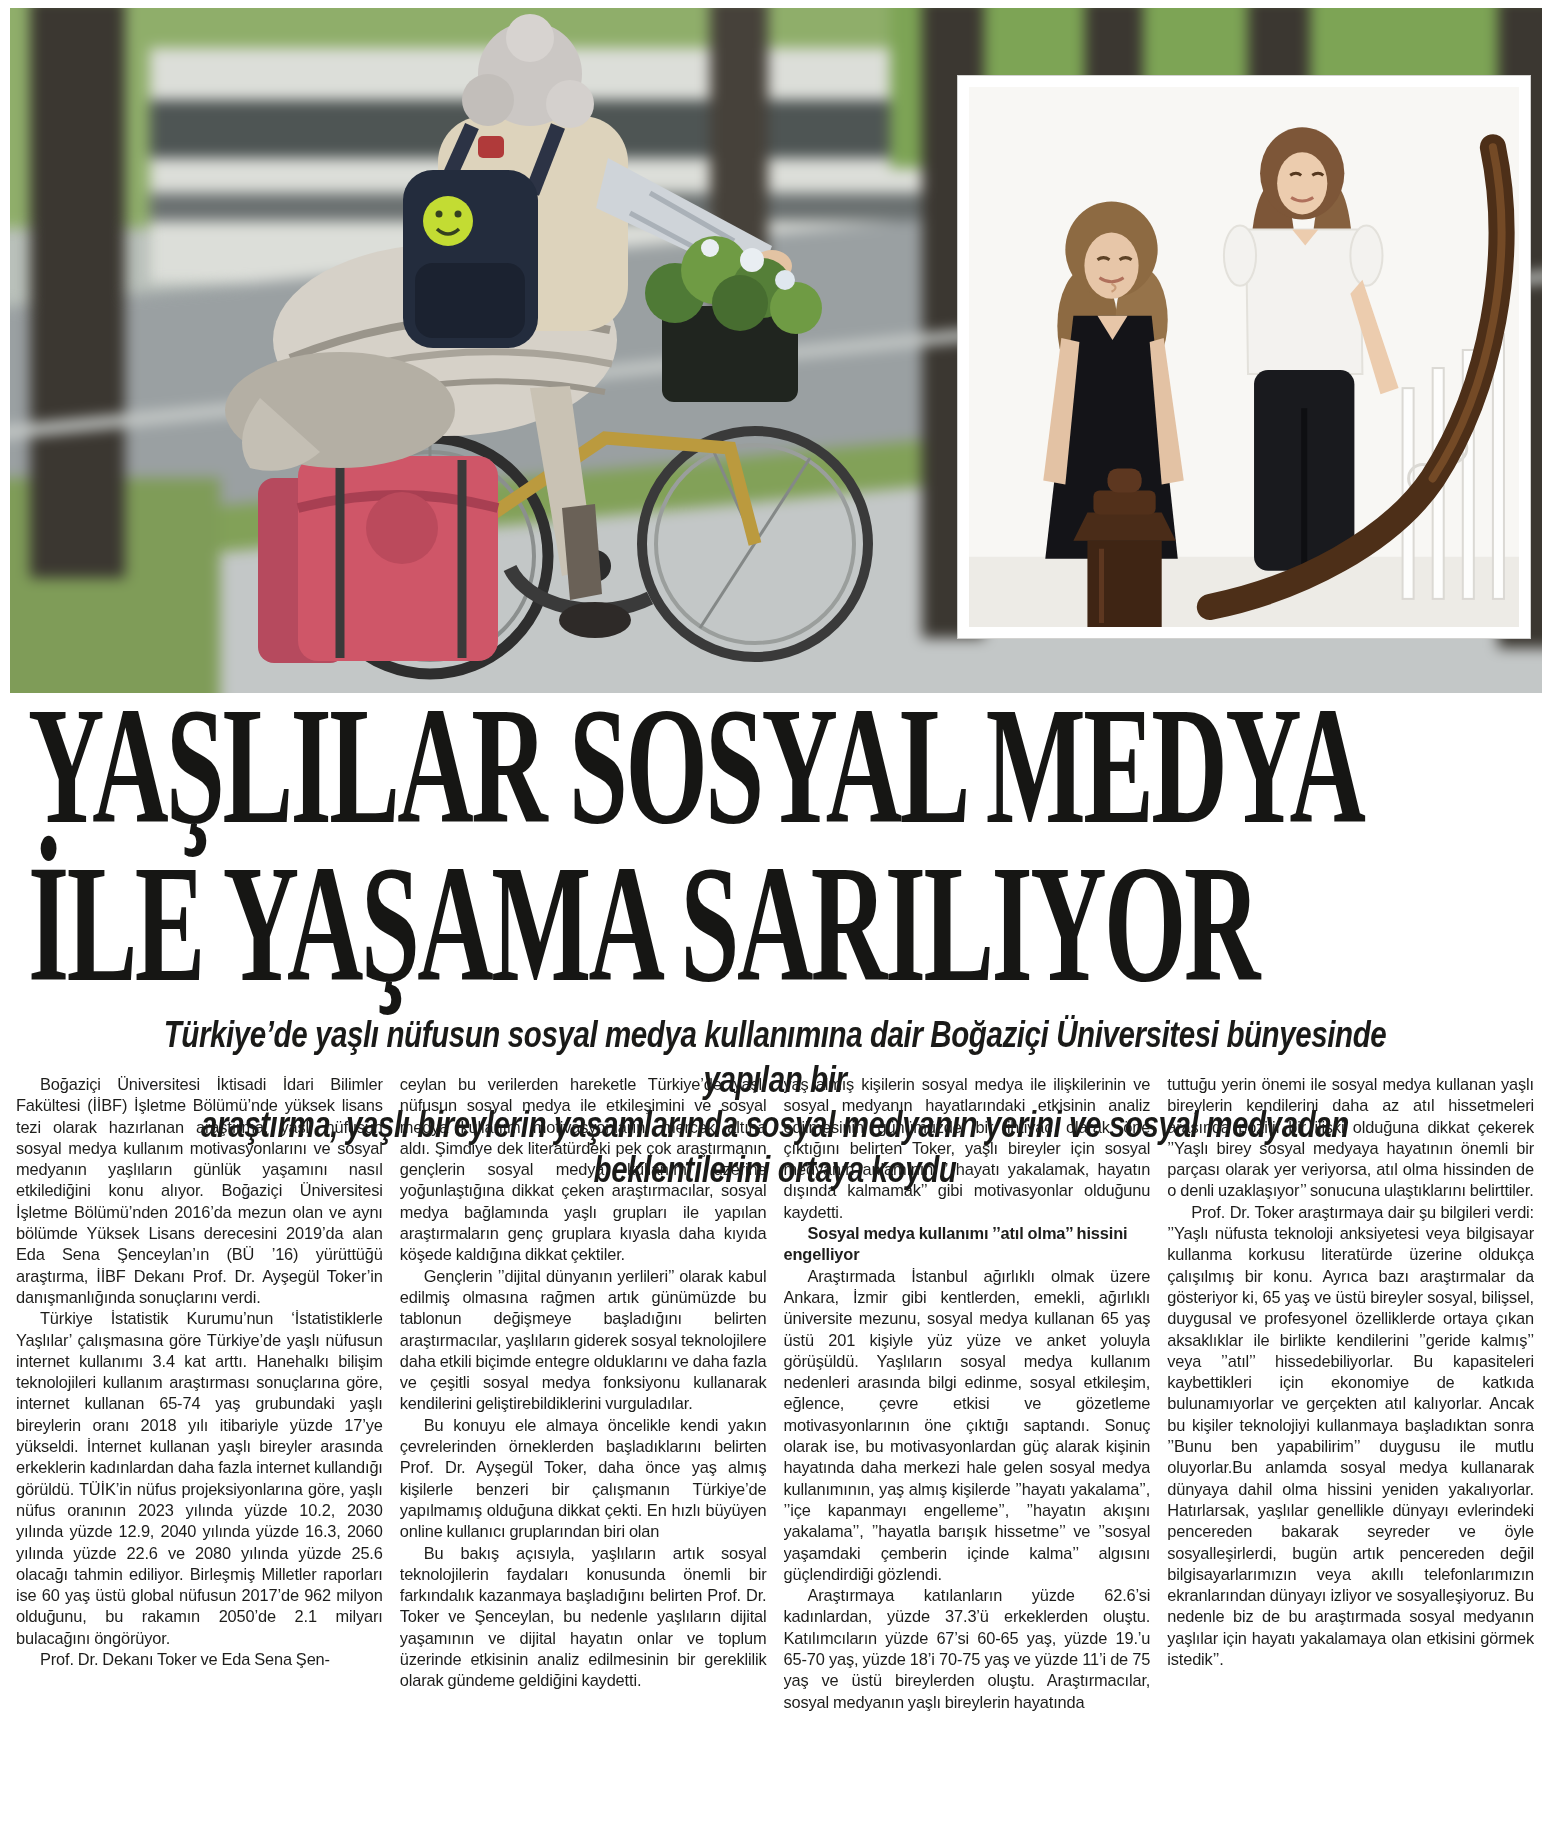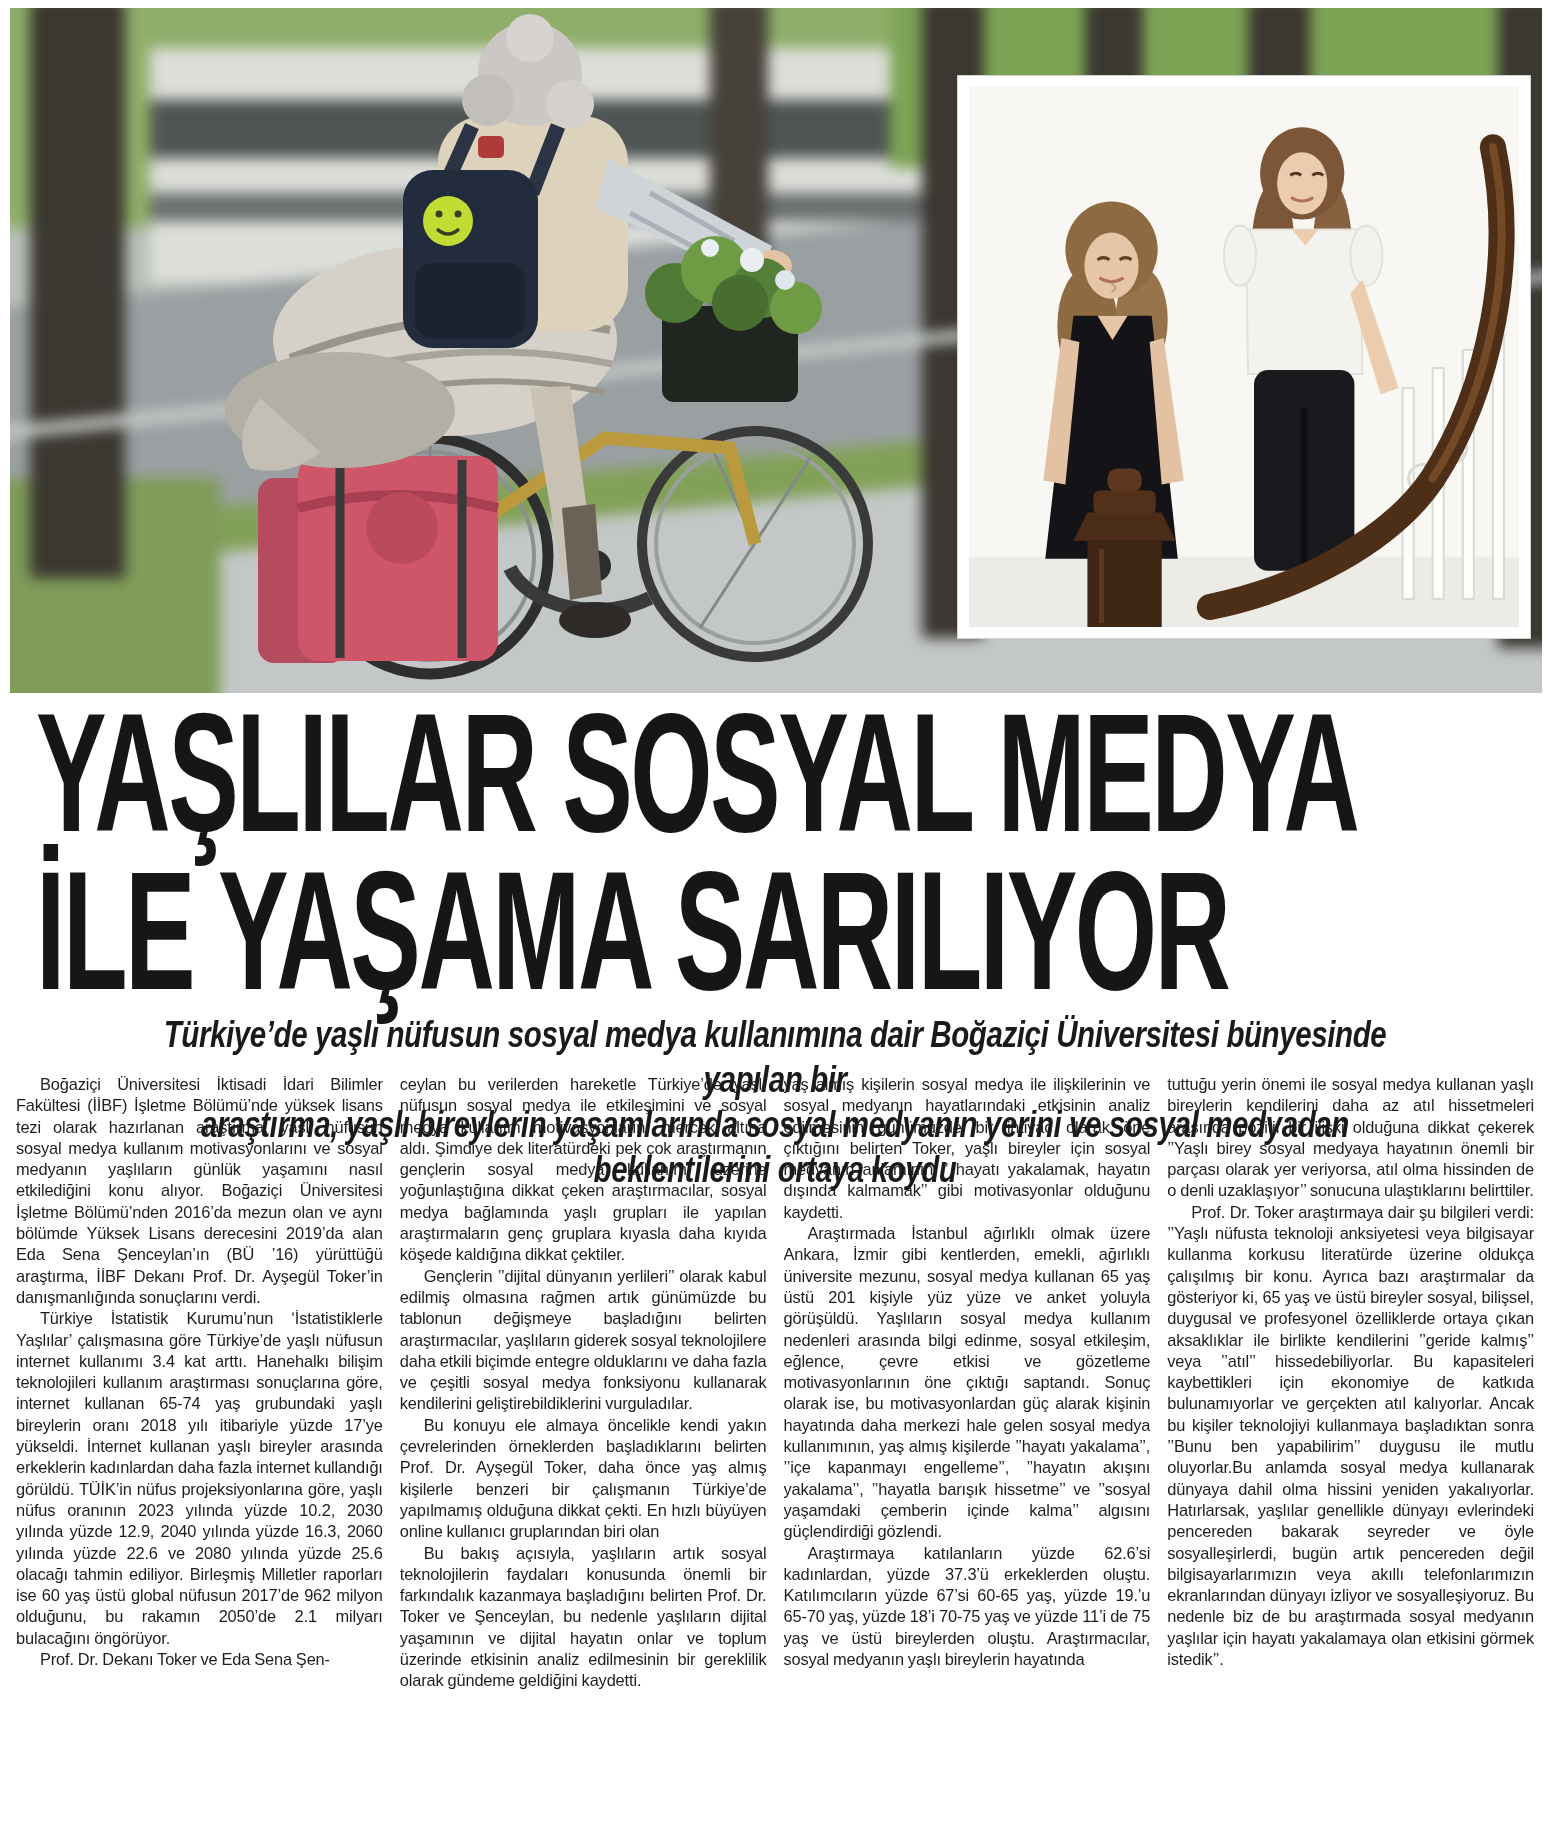--- a/index.html
+++ b/index.html
@@ -23,21 +23,21 @@
     background:#ffffff;
     box-shadow:0 0 0 1px #d2d2d0;
     padding:0;
   }
   .photo-inset .inset-frame{
     position:absolute;left:11px;top:11px;right:11px;bottom:11px;
     background:#f8f7f4;overflow:hidden;
   }
   .photo-inset svg{display:block;width:100%;height:100%;}
   
-  .headline{position:absolute;left:28px;top:686px;width:1494px;height:330px;margin:8px;}
+  .headline{position:absolute;left:28px;top:686px;width:1494px;height:330px;margin:0;font-family:Liberation Serif, serif;}
   .headline .hl-line{
     display:block;white-space:nowrap;
     font-weight:bold;
     font-size:168px;line-height:158px;
     letter-spacing:-4px;
     color:#161614;
     transform:scaleX(0.63);
     transform-origin:left center;
   }
   
@@ -257,20 +257,21 @@
       <p class="indent">Prof. Dr. Dekanı Toker ve Eda Sena Şen-</p>
     </div>
     <div class="col">
       <p>ceylan bu verilerden hareketle Türkiye’de yaşlı nüfusun sosyal medya ile etkileşimini ve sosyal medya kullanım motivasyonlarını mercek altına aldı. Şimdiye dek literatürdeki pek çok araştırmanın gençlerin sosyal medya kullanımı üzerine yoğunlaştığına dikkat çeken araştırmacılar, sosyal medya bağlamında yaşlı grupları ile yapılan araştırmaların genç gruplara kıyasla daha kıyıda köşede kaldığına dikkat çektiler.</p>
       <p class="indent">Gençlerin ’’dijital dünyanın yerlileri’’ olarak kabul edilmiş olmasına rağmen artık günümüzde bu tablonun değişmeye başladığını belirten araştırmacılar, yaşlıların giderek sosyal teknolojilere daha etkili biçimde entegre olduklarını ve daha fazla ve çeşitli sosyal medya fonksiyonu kullanarak kendilerini geliştirebildiklerini vurguladılar.</p>
       <p class="indent">Bu konuyu ele almaya öncelikle kendi yakın çevrelerinden örneklerden başladıklarını belirten Prof. Dr. Ayşegül Toker, daha önce yaş almış kişilerle benzeri bir çalışmanın Türkiye’de yapılmamış olduğuna dikkat çekti. En hızlı büyüyen online kullanıcı gruplarından biri olan</p>
       <p class="indent">Bu bakış açısıyla, yaşlıların artık sosyal teknolojilerin faydaları konusunda önemli bir farkındalık kazanmaya başladığını belirten Prof. Dr. Toker ve Şenceylan, bu nedenle yaşlıların dijital yaşamının ve dijital hayatın onlar ve toplum üzerinde etkisinin analiz edilmesinin bir gereklilik olarak gündeme geldiğini kaydetti.</p>
     </div>
     <div class="col">
       <p>yaş almış kişilerin sosyal medya ile ilişkilerinin ve sosyal medyanın hayatlarındaki etkisinin analiz edilmesinin günümüzde bir ihtiyaç olarak öne çıktığını belirten Toker, yaşlı bireyler için sosyal medyanın anlamının ’’ hayatı yakalamak, hayatın dışında kalmamak’’ gibi motivasyonlar olduğunu kaydetti.</p>
+      <p class="indent subhead">Sosyal medya kullanımı ’’atıl olma’’ hissini engelliyor</p>
       <p class="indent">Araştırmada İstanbul ağırlıklı olmak üzere Ankara, İzmir gibi kentlerden, emekli, ağırlıklı üniversite mezunu, sosyal medya kullanan 65 yaş üstü 201 kişiyle yüz yüze ve anket yoluyla görüşüldü. Yaşlıların sosyal medya kullanım nedenleri arasında bilgi edinme, sosyal etkileşim, eğlence, çevre etkisi ve gözetleme motivasyonlarının öne çıktığı saptandı. Sonuç olarak ise, bu motivasyonlardan güç alarak kişinin hayatında daha merkezi hale gelen sosyal medya kullanımının, yaş almış kişilerde ’’hayatı yakalama’’, ’’içe kapanmayı engelleme’’, ’’hayatın akışını yakalama’’, ’’hayatla barışık hissetme’’ ve ’’sosyal yaşamdaki çemberin içinde kalma’’ algısını güçlendirdiği gözlendi.</p>
       <p class="indent">Araştırmaya katılanların yüzde 62.6’si kadınlardan, yüzde 37.3’ü erkeklerden oluştu. Katılımcıların yüzde 67’si 60-65 yaş, yüzde 19.’u 65-70 yaş, yüzde 18’i 70-75 yaş ve yüzde 11’i de 75 yaş ve üstü bireylerden oluştu. Araştırmacılar, sosyal medyanın yaşlı bireylerin hayatında</p>
     </div>
     <div class="col">
       <p>tuttuğu yerin önemi ile sosyal medya kullanan yaşlı bireylerin kendilerini daha az atıl hissetmeleri arasında pozitif bir ilişki olduğuna dikkat çekerek ’’Yaşlı birey sosyal medyaya hayatının önemli bir parçası olarak yer veriyorsa, atıl olma hissinden de o denli uzaklaşıyor’’ sonucuna ulaştıklarını belirttiler.</p>
       <p class="indent">Prof. Dr. Toker araştırmaya dair şu bilgileri verdi: ’’Yaşlı nüfusta teknoloji anksiyetesi veya bilgisayar kullanma korkusu literatürde üzerine oldukça çalışılmış bir konu. Ayrıca bazı araştırmalar da gösteriyor ki, 65 yaş ve üstü bireyler sosyal, bilişsel, duygusal ve profesyonel özelliklerde ortaya çıkan aksaklıklar ile birlikte kendilerini ’’geride kalmış’’ veya ’’atıl’’ hissedebiliyorlar. Bu kapasiteleri kaybettikleri için ekonomiye de katkıda bulunamıyorlar ve gerçekten atıl kalıyorlar. Ancak bu kişiler teknolojiyi kullanmaya başladıktan sonra ’’Bunu ben yapabilirim’’ duygusu ile mutlu oluyorlar.Bu anlamda sosyal medya kullanarak dünyaya dahil olma hissini yeniden yakalıyorlar. Hatırlarsak, yaşlılar genellikle dünyayı evlerindeki pencereden bakarak seyreder ve öyle sosyalleşirlerdi, bugün artık pencereden değil bilgisayarlarımızın veya akıllı telefonlarımızın ekranlarından dünyayı izliyor ve sosyalleşiyoruz. Bu nedenle biz de bu araştırmada sosyal medyanın yaşlılar için hayatı yakalamaya olan etkisini görmek istedik’’.</p>
     </div>
   </div>
 
 </div>

